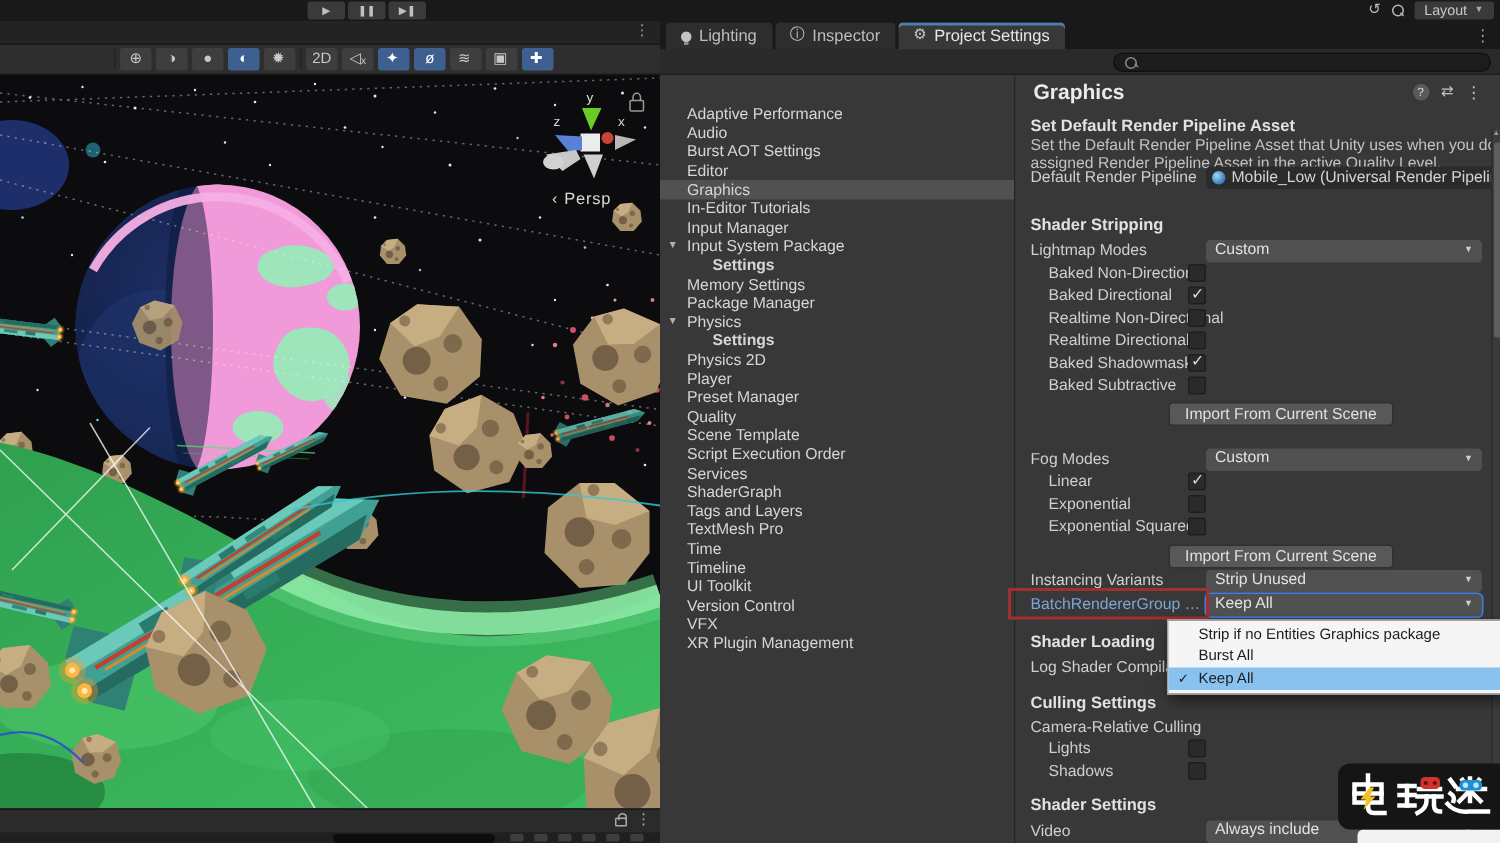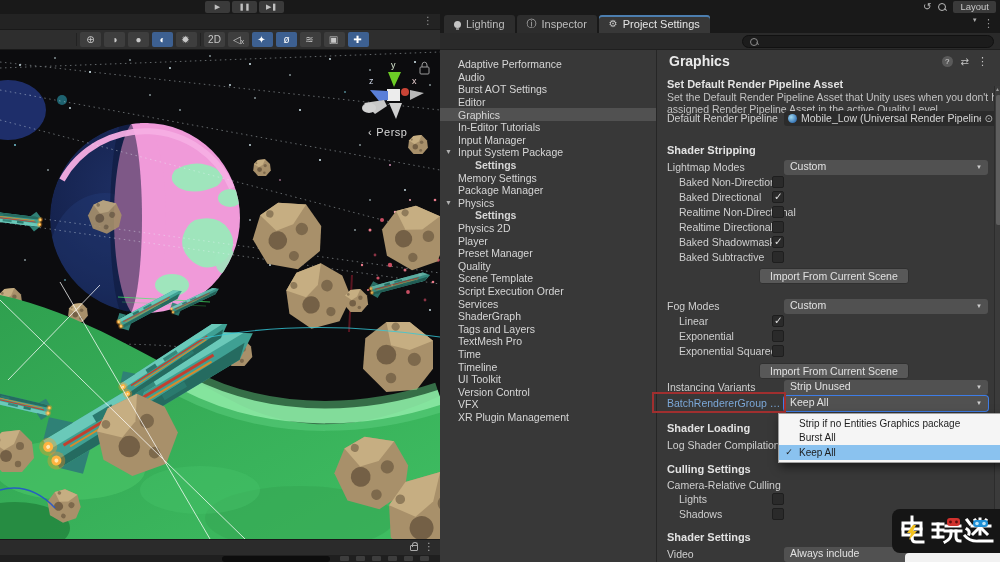--- a/index.html
+++ b/index.html
@@ -8,21 +8,21 @@
 
   
   .topbar{position:absolute;left:0;top:0;width:1000px;height:14px;background:#191919;z-index:5;}
   .playgroup{position:absolute;left:205px;top:1px;display:flex;gap:2px;}
   .pbtn{width:25px;height:12px;background:#3a3a3a;border-radius:2px;color:#c0c0c0;font-size:7px;display:flex;align-items:center;justify-content:center;}
   .topright{position:absolute;right:4px;top:1px;height:12px;display:flex;align-items:center;gap:7px;}
   .tr-icon{color:#b8b8b8;font-size:10px;line-height:12px;}
   .mag{width:8px;height:8px;position:relative;display:inline-block;}
   .mag::before{content:"";position:absolute;left:0;top:0;width:6px;height:6px;border:1.3px solid #b8b8b8;border-radius:50%;}
   .mag::after{content:"";position:absolute;left:5.5px;top:5.5px;width:3px;height:1.4px;background:#b8b8b8;transform:rotate(45deg);}
-  .layout-btn{height:12px;background:#3a3a3a;border-radius:2px;display:flex;align-items:center;gap:5px;padding:0 7px;color:#c8c8c8;font-size:9.5px;flex-direction:column;}
+  .layout-btn{height:12px;background:#3a3a3a;border-radius:2px;display:flex;align-items:center;gap:5px;padding:0 7px;color:#c8c8c8;font-size:9.5px;}
   .layout-btn .dv{font-size:6px;color:#aaa;}
 
   
   .scene-panel{position:absolute;left:0;top:14px;width:440px;height:548px;background:#282828;}
   .scene-header{height:16px;background:#232323;border-bottom:1px solid #191919;position:relative;}
   .scene-header .menu{position:absolute;right:7px;top:1px;color:#999;font-size:10px;}
   .scene-toolbar{height:20px;background:#2e2e2e;border-bottom:1px solid #191919;display:flex;align-items:center;gap:3px;padding-left:76px;}
   .tbtn{height:15px;min-width:21px;padding:0 3px;background:#3e3e3e;border-radius:2px;color:#c8c8c8;font-size:10px;display:flex;align-items:center;justify-content:center;gap:2px;line-height:1;}
   .tbtn.active{background:#3d6091;color:#fff;}
   .tbtn .dd{display:none;font-size:5.5px;color:#ccc;}
@@ -47,21 +47,21 @@
   .bulb::after{content:"";position:absolute;left:2px;bottom:-2.5px;width:3px;height:2.5px;background:#8a8a8a;}
   .tabbar .menu{position:absolute;right:6px;top:3px;color:#999;font-size:11px;}
   .searchrow{height:17px;background:#2a2a2a;border-bottom:1px solid #1f1f1f;position:relative;}
   .search-box{position:absolute;left:302px;top:2px;width:252px;height:13px;background:#1c1c1c;border:1px solid #111;border-radius:7px;display:flex;align-items:center;gap:4px;padding:0 7px;}
   .search-box .mag::before{border-color:#8a8a8a;}
   .search-box .mag::after{background:#8a8a8a;}
   .search-box input{flex:1;background:transparent;border:none;outline:none;color:#ddd;font-size:10px;font-family:inherit;}
   .content{position:absolute;left:0;top:36px;width:560px;bottom:0;display:flex;}
 
   
-  .settings-list{width:217px;background:#383838;border-right:1px solid #262626;padding-top:8px;}
+  .settings-list{width:237px;background:#383838;border-right:1px solid #262626;padding-top:20px;}
   .slrow{height:12.6px;display:flex;align-items:center;padding-left:18px;font-size:10.5px;color:#d6d6d6;position:relative;white-space:nowrap;}
   .slrow.selected{background:#515151;}
   .slrow .arrow{position:absolute;left:5px;top:2px;font-size:7px;color:#b0b0b0;visibility:hidden;}
   .slrow .arrow::before{content:"▼";}
   .slrow.has-arrow .arrow{visibility:visible;}
   .slrow.indent{padding-left:35px;font-weight:bold;}
 
   
   .graphics-panel{flex:1;position:relative;background:#383838;}
   .gp-title{position:absolute;left:12px;top:3px;font-size:14px;font-weight:bold;color:#eaeaea;}

